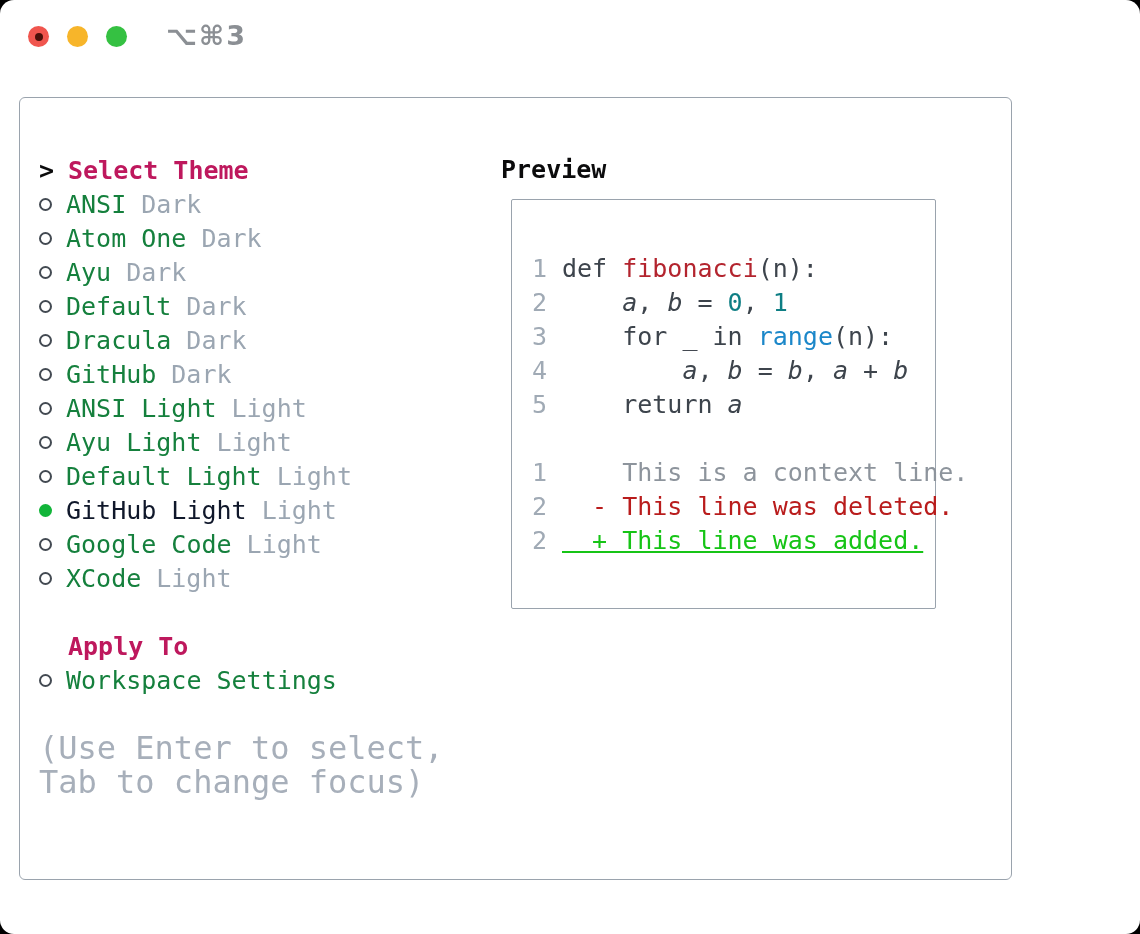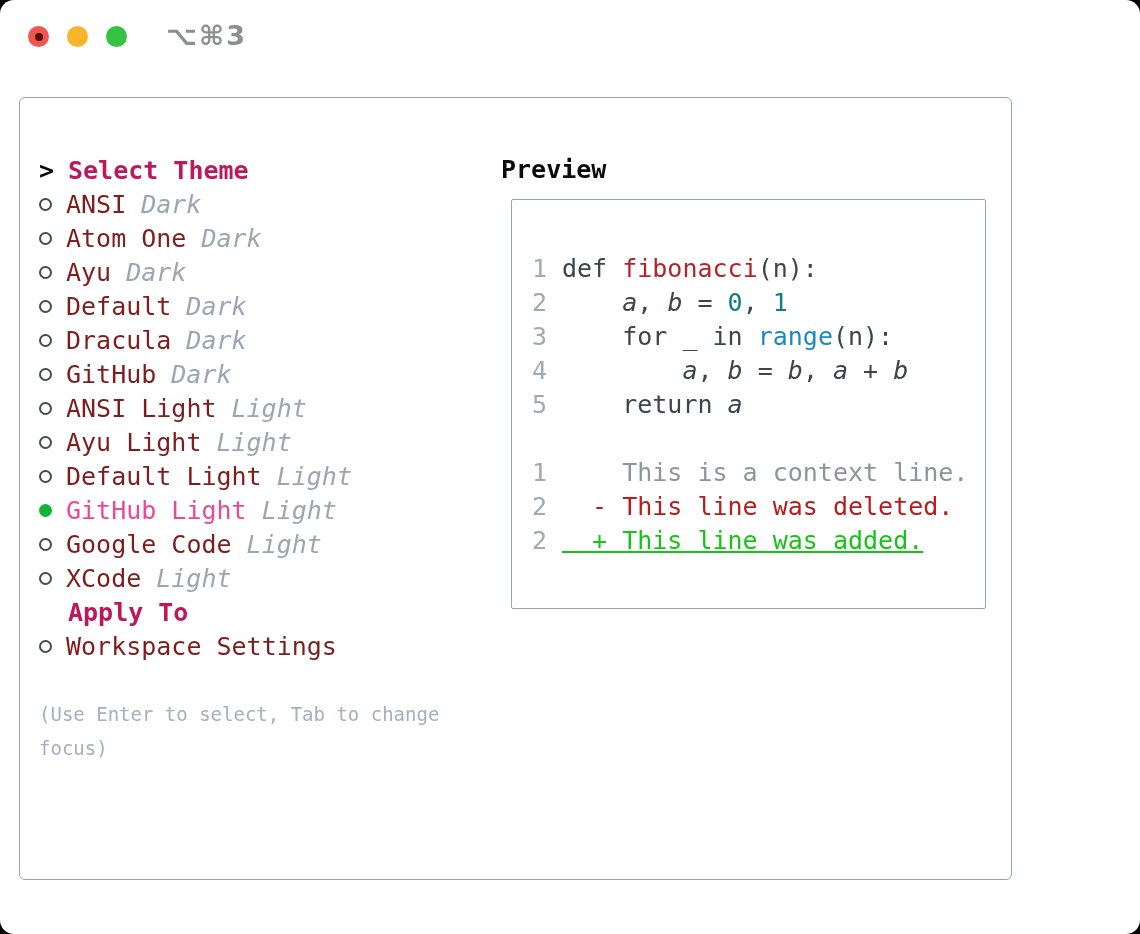--- a/index.html
+++ b/index.html
@@ -19,29 +19,29 @@
   
   .panel{position:absolute;left:19px;top:97px;width:993px;height:783px;border:1.5px solid #9aa3ad;border-radius:6px;background:#fff;box-sizing:border-box;}
 
   
   .left-col{position:absolute;left:19px;top:55px;width:480px;}
   .row{display:flex;align-items:center;height:34px;font-size:25px;color:#41474e;}
   .cursor{display:inline-block;width:29px;font-weight:bold;color:#0b0b0c;}
   .hdr{font-weight:bold;color:#be185d;}
   .radio{width:13px;height:13px;border:2px solid #434a52;border-radius:50%;margin-right:14px;box-sizing:border-box;flex:0 0 auto;}
   .theme-item.selected .radio, .apply-item.selected .radio{background:#12b53a;border-color:#12b53a;}
-  .tname{color:#7f1d1d;margin-right:15px;white-space:pre;}
-  .theme-item.selected .tname, .apply-item.selected .tname{color:#ec4899;text-align:center;}
-  .tvariant{color:#9ba6b2;white-space:pre;font-style:italic;}
-  .apply-block{}
-  .hint{margin-top:34px;width:480px;font-size:19px;line-height:34px;color:#a7afba;}
+  .tname{color:#15803d;margin-right:15px;white-space:pre;}
+  .theme-item.selected .tname, .apply-item.selected .tname{color:#0f172a;text-align:center;}
+  .tvariant{color:#9ba6b2;white-space:pre;}
+  .apply-block{margin-top:34px;}
+  .hint{margin-top:34px;width:480px;font-size:32px;line-height:34px;color:#a7afba;}
 
   
   .preview-title{position:absolute;left:481px;top:55px;height:34px;line-height:34px;font-size:25px;font-weight:bold;color:#0b0b0c;}
-  .preview-box{position:absolute;left:491px;top:101px;width:475px;height:410px;border:1.5px solid #9aa3ad;border-radius:2px;box-sizing:border-box;background:#fff;}
+  .preview-box{position:absolute;left:491px;top:101px;width:425px;height:410px;border:1.5px solid #9aa3ad;border-radius:2px;box-sizing:border-box;background:#fff;}
   .preview-lines{position:absolute;left:20px;top:52px;right:0;}
   .pline{height:34px;line-height:34px;font-size:25px;white-space:pre;}
   .lnum{display:inline-block;width:15px;margin-right:15px;text-align:right;color:#a0aab5;}
   .seg-plain{color:#3d444c;}
   .seg-func{color:#b3242e;}
   .seg-number{color:#0e7e84;}
   .seg-builtin{color:#1b87c9;text-align:center;}
   .seg-var{color:#3d444c;font-style:italic;}
   .seg-context{color:#8d949c;}
   .seg-deleted{color:#b91c1c;}

